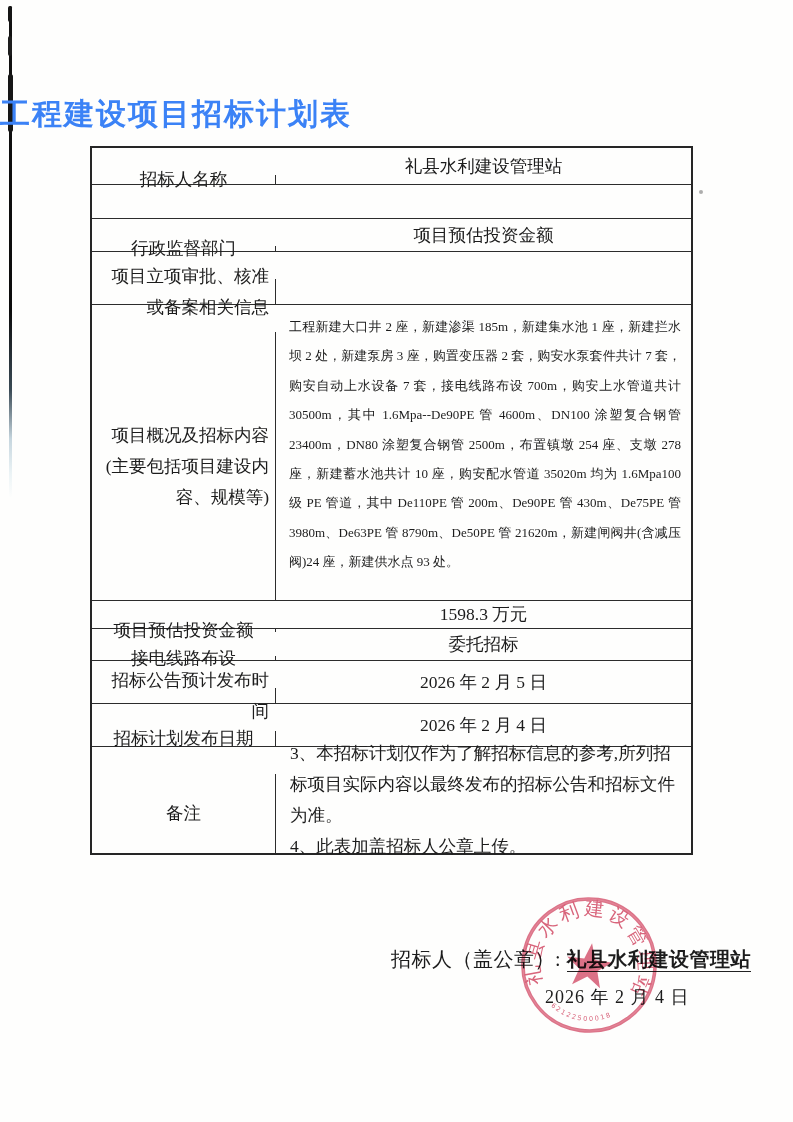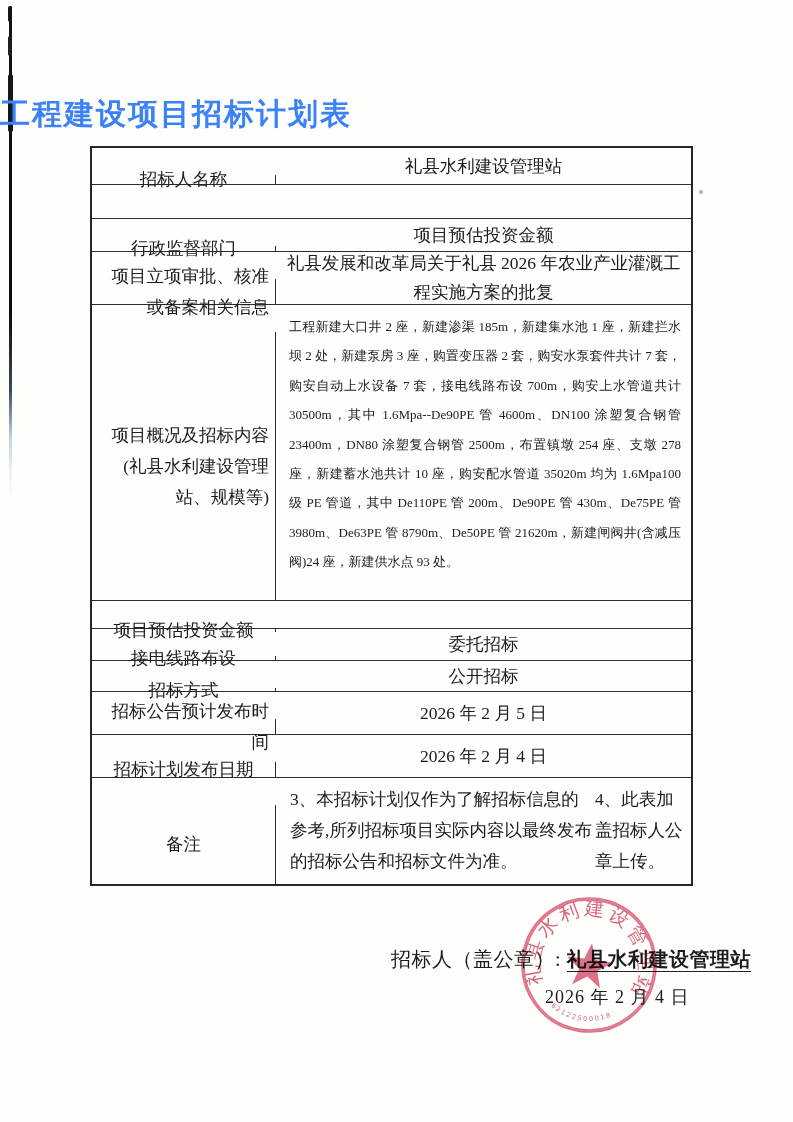--- a/index.html
+++ b/index.html
@@ -59,21 +59,21 @@
     padding: 2px 10px;
   }
   .t-value.long {
     display: block;
     text-align: justify;
     padding: 7px 10px 6px 13px;
     line-height: 29.4px;
     font-size: 13px;
   }
   .t-value.remark {
-    display: flex; flex-direction: row;
+    display: flex; flex-direction: column;
     align-items: flex-start; justify-content: center;
     text-align: left;
     line-height: 31px;
     padding: 6px 8px 6px 14px;
   }
 
   
   .sig-line {
     position: absolute; left: 391px; top: 946px;
     font-size: 20px; letter-spacing: .5px; white-space: nowrap;
@@ -112,42 +112,38 @@
   <div class="t-row" style="height:34px">
   </div>
 
   <div class="t-row" style="height:33px">
     <div class="t-label">行政监督部门</div>
     <div class="t-value">项目预估投资金额</div>
   </div>
 
   <div class="t-row" style="height:53px">
     <div class="t-label">项目立项审批、核准或备案相关信息</div>
-    <div class="t-value">礼县发展和改革局关于礼县 2026 年农业产业灌溉工程实施方案的批复</div>
   </div>
 
   <div class="t-row" style="height:296px">
-    <div class="t-label">项目概况及招标内容(礼县水利建设管理站、规模等)</div>
+    <div class="t-label">项目概况及招标内容(主要包括项目建设内容、规模等)</div>
     <div class="t-value long">工程新建大口井 2 座，新建渗渠 185m，新建集水池 1 座，新建拦水坝 2 处，新建泵房 3 座，购置变压器 2 套，购安水泵套件共计 7 套，购安自动上水设备 7 套，接电线路布设 700m，购安上水管道共计 30500m，其中 1.6Mpa--De90PE 管 4600m、DN100 涂塑复合钢管 23400m，DN80 涂塑复合钢管 2500m，布置镇墩 254 座、支墩 278 座，新建蓄水池共计 10 座，购安配水管道 35020m 均为 1.6Mpa100 级 PE 管道，其中 De110PE 管 200m、De90PE 管 430m、De75PE 管 3980m、De63PE 管 8790m、De50PE 管 21620m，新建闸阀井(含减压阀)24 座，新建供水点 93 处。</div>
   </div>
 
 
   <div class="t-row" style="height:28px">
     <div class="t-label">项目预估投资金额</div>
+    <div class="t-value">1598.3 万元</div>
   </div>
 
   <div class="t-row" style="height:32px">
     <div class="t-label">接电线路布设</div>
     <div class="t-value">委托招标</div>
   </div>
 
-  <div class="t-row" style="height:31px">
-    <div class="t-label">招标方式</div>
-    <div class="t-value">公开招标</div>
-  </div>
 
   <div class="t-row" style="height:43px">
     <div class="t-label">招标公告预计发布时间</div>
     <div class="t-value">2026 年 2 月 5 日</div>
   </div>
 
   <div class="t-row" style="height:43px">
     <div class="t-label">招标计划发布日期</div>
     <div class="t-value">2026 年 2 月 4 日</div>
   </div>

